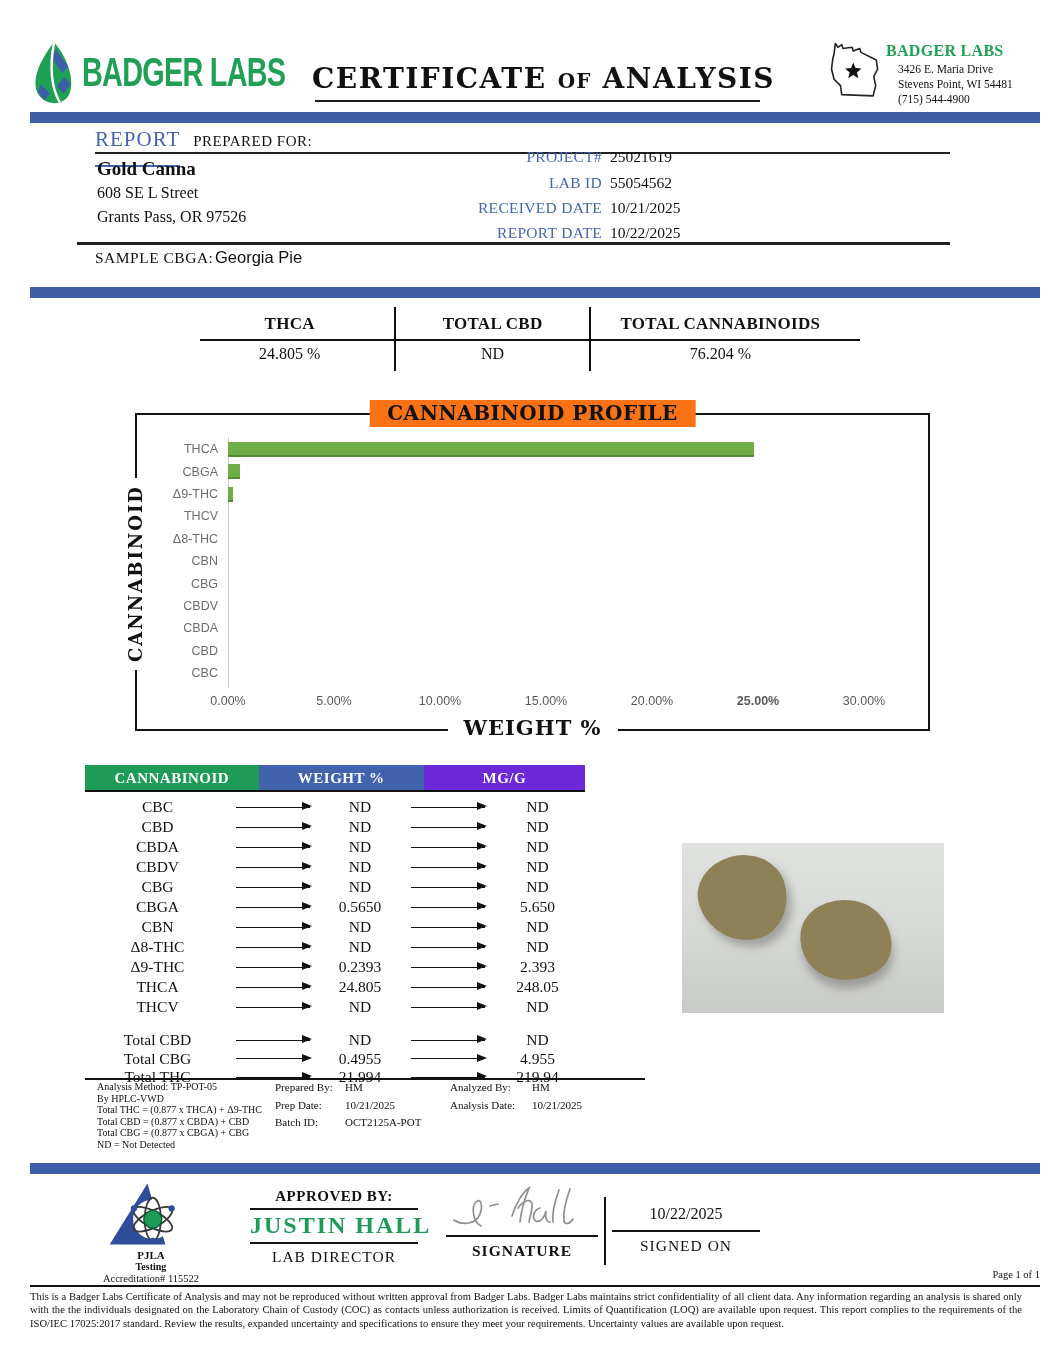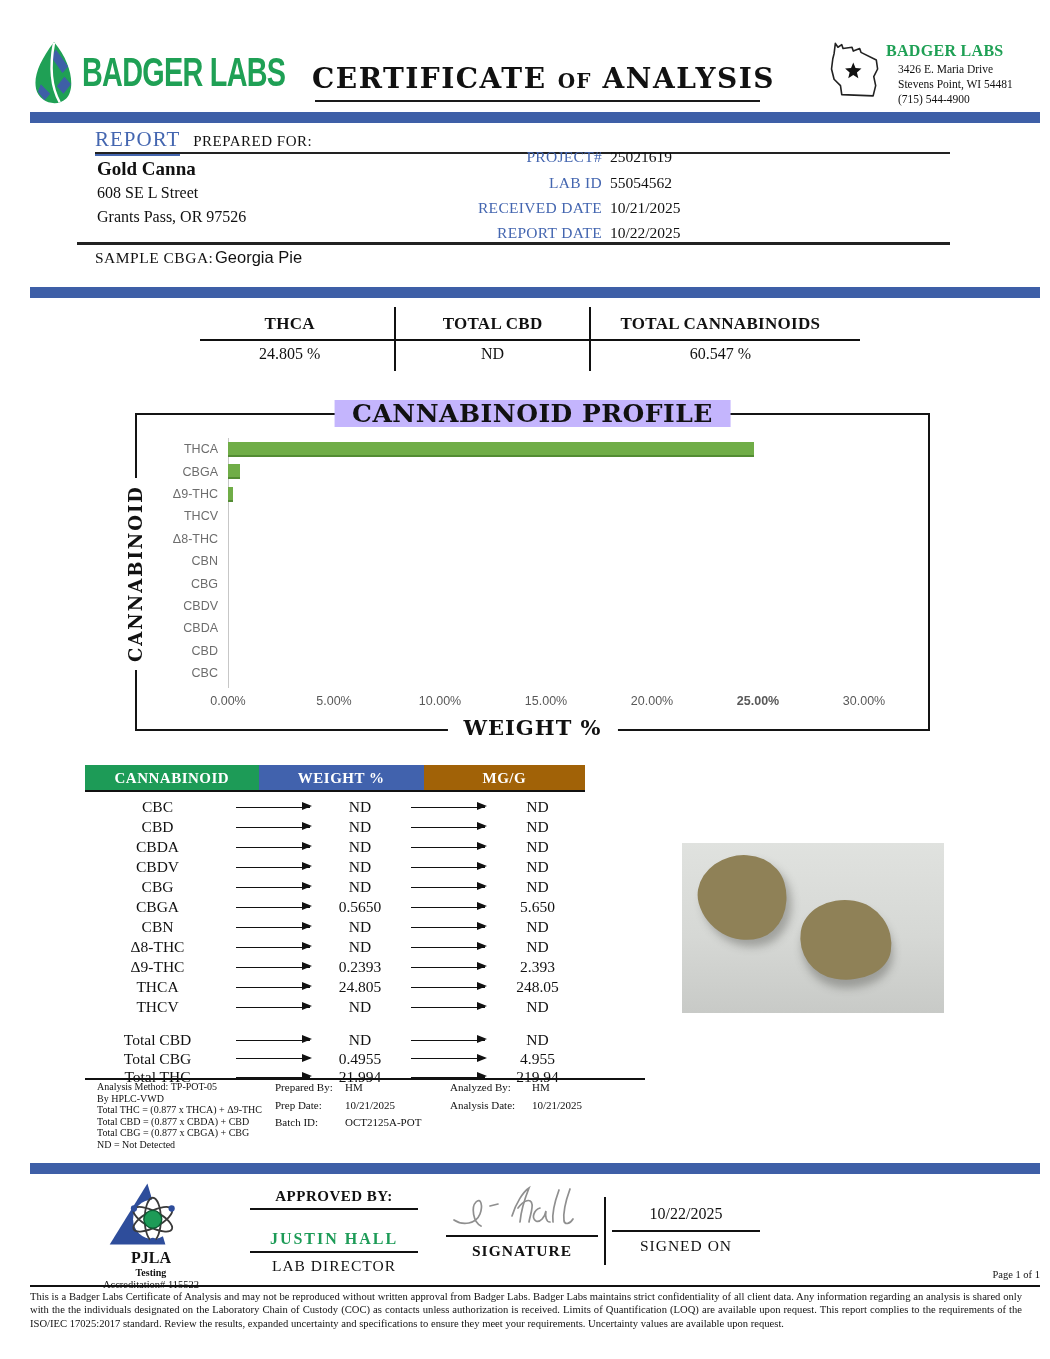--- a/index.html
+++ b/index.html
@@ -19,21 +19,21 @@
   .wi-icon{left:820px;top:34px;width:64px;height:70px;}
   .lab-name{left:886px;top:42px;font-weight:bold;font-size:16px;color:#1fa055;letter-spacing:.3px;}
   .lab-line1{left:898px;top:63px;font-size:11.5px;}
   .lab-line2{left:898px;top:78px;font-size:11.5px;}
   .lab-line3{left:898px;top:93px;font-size:11.5px;}
   .bluebar{left:30px;width:1010px;height:11px;background:#3e5fa7;}
   .bb1{top:112px}.bb2{top:287px}.bb3{top:1163px}
 
   
   .report-label{left:95px;top:127px;white-space:nowrap;}
-  .report-word{font-size:21px;color:#4466b0;letter-spacing:1px;border-bottom:2px solid #4466b0;padding-bottom:3px;}
+  .report-word{font-size:21px;color:#4466b0;letter-spacing:1px;border-bottom:2px solid #4466b0;padding-bottom:14px;}
   .prepared-word{font-size:15px;color:#111;margin-left:9px;letter-spacing:.5px;}
   .rule1{left:95px;top:152px;width:855px;height:2px;background:#222;}
   .client-name{left:97px;top:158px;font-weight:bold;font-size:19px;}
   .client-a1{left:97px;top:184px;font-size:16px;}
   .client-a2{left:97px;top:208px;font-size:16px;}
   .mlab{width:250px;text-align:right;left:352px;color:#4466b0;font-size:15.5px;letter-spacing:.3px;}
   .mval{left:610px;font-size:15.5px;color:#111;}
   .my0{top:148px}.my1{top:174px}.my2{top:199px}.my3{top:224px}
   .rule2{left:77px;top:242px;width:873px;height:2.5px;background:#222;}
   .sample-label{left:95px;top:249px;font-size:15.5px;letter-spacing:.5px;}
@@ -44,22 +44,22 @@
   .sum-cell{text-align:center;}
   .sc1{width:210px}.sc2{width:193px;border-left:2px solid #111;border-right:2px solid #111;}
   .sc3{width:260px}
   .sum-h{height:31px;line-height:33px;font-weight:bold;font-size:17px;letter-spacing:.3px;}
   .sum-v{height:30px;line-height:32px;font-size:16px;}
   .sum-rule{left:200px;top:339px;width:660px;height:2px;background:#111;}
 
   
   .chart{left:135px;top:400px;width:795px;height:335px;}
   .chart-frame{position:absolute;left:0;top:13px;width:791px;height:314px;border:2.5px solid #141414;}
-  .chart-title{position:absolute;top:0;left:50%;transform:translateX(-50%);background:#c4b5fd;
-               padding:0 18px;font-family:"DejaVu Serif",serif;font-weight:bold;font-size:25px;
+  .chart-title{position:absolute;top:0;left:50%;transform:translateX(-50%);background:#f97316;
+               padding:0 18px;font-family:"DejaVu Serif",serif;font-weight:bold;font-size:20px;
                height:27px;line-height:27px;letter-spacing:.5px;white-space:nowrap;}
   .chart-ylab{position:absolute;left:-14px;top:78px;height:192px;width:30px;background:#fff;
               writing-mode:vertical-rl;transform:rotate(180deg);text-align:center;
               font-family:"DejaVu Serif",serif;font-weight:bold;font-size:18px;letter-spacing:2px;
               line-height:30px;}
   .chart-xlab{position:absolute;top:314px;left:50%;transform:translateX(-50%);background:#fff;
               padding:0 16px;font-family:"DejaVu Serif",serif;font-weight:bold;font-size:21px;
               height:27px;line-height:27px;letter-spacing:1px;white-space:nowrap;}
   .chart-plot{position:absolute;left:0;top:38px;width:780px;}
   .crow{display:flex;align-items:center;height:22.4px;}
@@ -71,21 +71,21 @@
   .cticks{position:absolute;left:93px;top:294px;width:660px;height:16px;}
   .ctick{position:absolute;width:64px;text-align:center;font-family:"Liberation Sans",sans-serif;
          font-size:12.5px;color:#595959;}
 
   
   .rtable{left:85px;top:765px;width:500px;}
   .rhead{display:flex;height:25px;border-bottom:2.5px solid #111;}
   .rh{color:#fff;font-weight:bold;font-size:15px;text-align:center;line-height:26px;letter-spacing:.5px;}
   .rh1{width:183px;background:#1d9b57;}
   .rh2{width:174px;background:#4162ad;}
-  .rh3{width:170px;background:#a16207;}
+  .rh3{width:170px;background:#6d28d9;}
   .rrows{padding-top:5px;}
   .rrow{display:grid;grid-template-columns:145px 85px 90px 85px 95px;align-items:center;
         height:20px;font-size:15.5px;}
   .rname{text-align:center;}
   .rval{text-align:center;}
   .arrow{justify-self:center;width:74px;height:0;border-top:1.8px solid #111;position:relative;}
   .arrow::after{content:"";position:absolute;right:-2px;top:-5.4px;width:0;height:0;
                 border-left:10px solid #111;border-top:4.5px solid transparent;
                 border-bottom:4.5px solid transparent;}
   .rtotals{margin-top:9px;}
@@ -114,27 +114,27 @@
   .fn-left{left:97px;top:1081px;font-size:10px;line-height:11.6px;}
   .fn-mid{left:275px;top:1081px;font-size:11px;}
   .fn-right{left:450px;top:1081px;font-size:11px;}
   .fn-row{margin-bottom:5.5px;white-space:nowrap;}
   .fn-mid .fl{display:inline-block;width:70px;}
   .fn-right .fl{display:inline-block;width:82px;}
 
   
   .pjla{left:92px;top:1178px;width:118px;text-align:center;}
   .pjla svg{display:block;margin:0 auto;}
-  .pjla-name{font-weight:bold;font-size:16px;margin-top:1px;}
+  .pjla-name{font-weight:bold;font-size:11px;margin-top:1px;}
   .pjla-sub{font-weight:bold;font-size:10px;}
   .pjla-acc{font-size:10.5px;margin-top:1px;white-space:nowrap;}
   .appr{left:250px;top:1188px;width:168px;text-align:center;}
   .appr-label{font-weight:bold;font-size:15px;letter-spacing:.5px;}
   .appr-rule{height:2px;background:#111;margin-top:3px;}
-  .appr-name{font-weight:bold;font-size:16px;color:#1d9b57;letter-spacing:2px;margin-top:20px;white-space:nowrap;}
+  .appr-name{font-weight:bold;font-size:24px;color:#1d9b57;letter-spacing:2px;margin-top:2px;white-space:nowrap;}
   .appr-title{font-size:15.5px;letter-spacing:1px;margin-top:4px;}
   .sig{left:446px;top:1182px;width:152px;font-weight:bold;}
   .sig-rule{height:2px;background:#111;margin-top:1px;}
   .sig-label{text-align:center;font-size:15.5px;letter-spacing:1px;margin-top:5px;}
   .vline{left:604px;top:1197px;width:2px;height:68px;background:#111;}
   .signed{left:612px;top:1205px;width:148px;text-align:center;}
   .signed-date{font-size:16px;}
   .signed-rule{height:2px;background:#111;margin-top:7px;}
   .signed-label{font-size:15.5px;letter-spacing:1px;margin-top:5px;}
   .page-num{left:840px;top:1269px;width:200px;text-align:right;font-size:10.5px;}
@@ -202,21 +202,21 @@
     <div class="sum-cell sc1">
       <div class="sum-h">THCA</div>
       <div class="sum-v">24.805 %</div>
     </div>
     <div class="sum-cell sc2">
       <div class="sum-h">TOTAL CBD</div>
       <div class="sum-v">ND</div>
     </div>
     <div class="sum-cell sc3">
       <div class="sum-h">TOTAL CANNABINOIDS</div>
-      <div class="sum-v">60.547 %</div>
+      <div class="sum-v">76.204 %</div>
     </div>
   </div>
   <div class="abs sum-rule"></div>
 
   <div class="abs chart">
     <div class="chart-frame"></div>
     <div class="chart-title">CANNABINOID PROFILE</div>
     <div class="chart-ylab">CANNABINOID</div>
     <div class="caxis"></div>
     <div class="chart-plot" id="chartRows">

